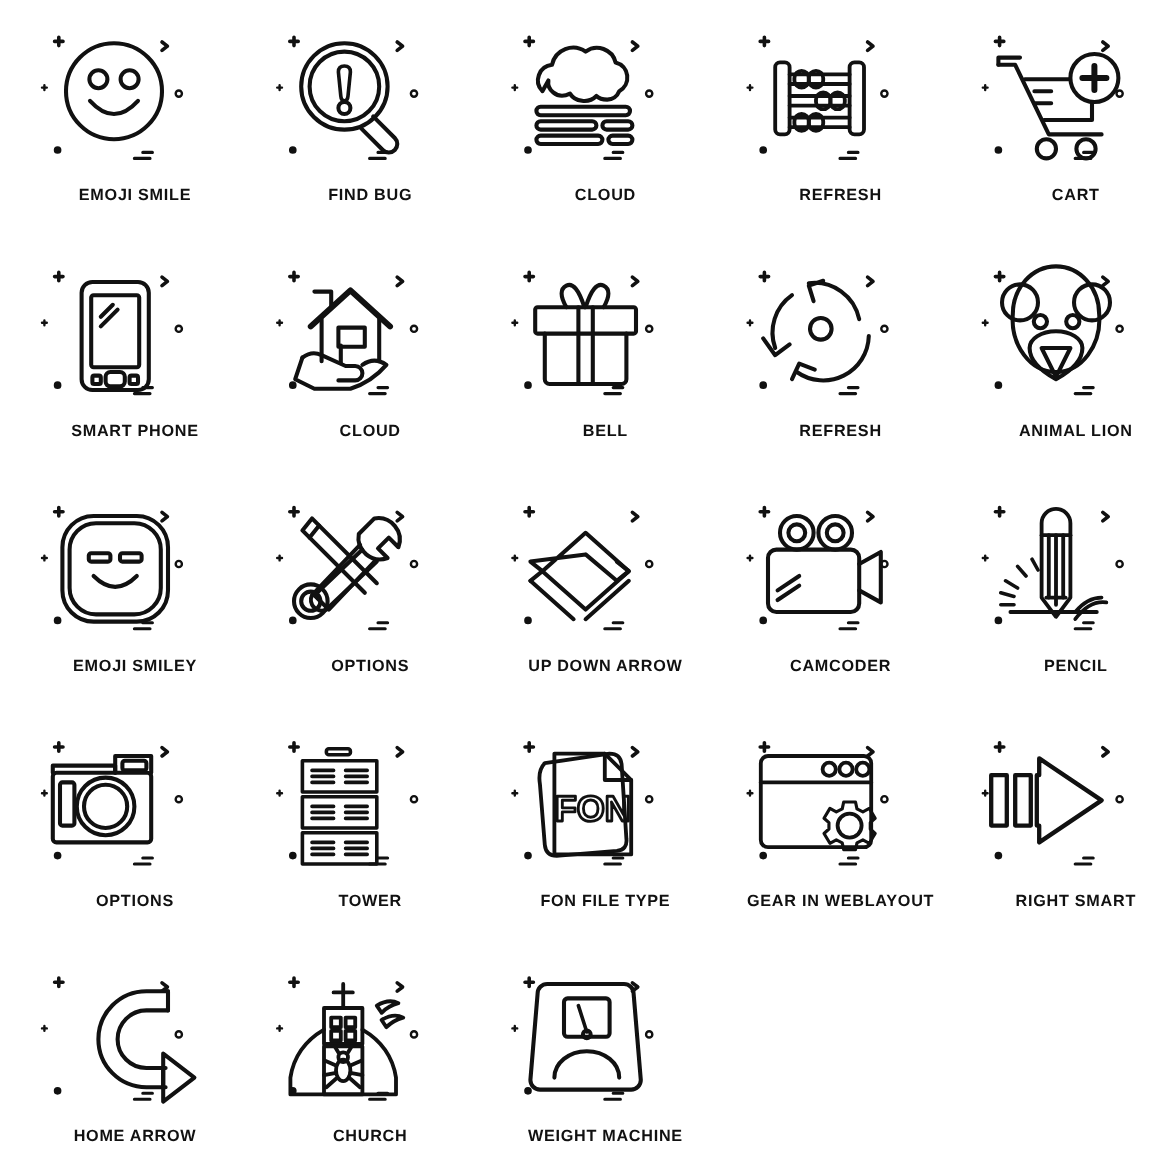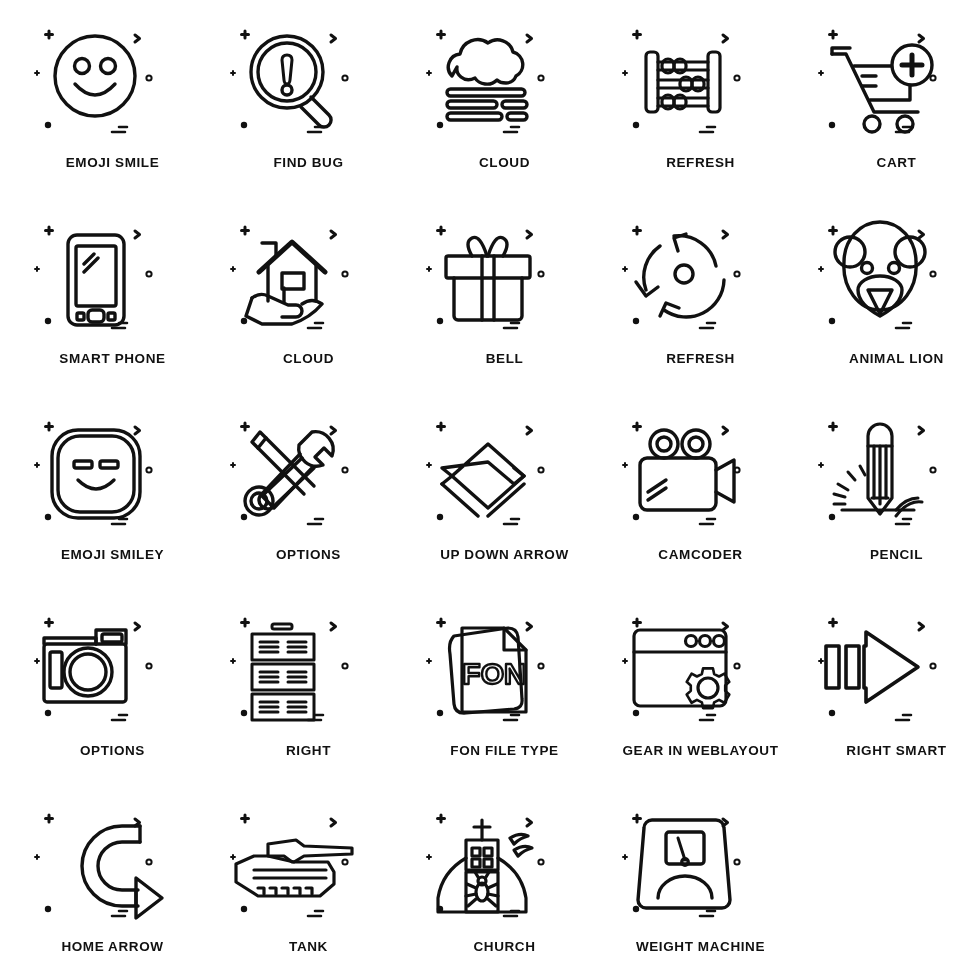--- a/index.html
+++ b/index.html
@@ -574,21 +574,21 @@
       <path d="M19 57 l0 4 M17 59 l4 0" stroke-width="2"></path>
     </g>
     <circle cx="131" cy="64" r="2.6" stroke-width="2"></circle>
     <circle cx="30" cy="111" r="2.2" stroke-width="2" fill="#111111"></circle>
     <g>
       <path d="M94 118 l13 0 M101 113 l8 0" stroke-width="2.6"></path>
     </g>
   </g>
         </svg>
       </div>
-      <div class="caption">RIGHT</div>
+      <div class="caption">TOWER</div>
     </div>
     <div class="cell">
       <div class="art">
         <svg viewBox="0 0 160 135" xmlns="http://www.w3.org/2000/svg">
 <g fill="none" stroke="#111111" stroke-width="3.2" stroke-linecap="round" stroke-linejoin="round">
   <path d="M44 34 q-6 6 -4 18 l4 50 q1 10 12 9 l48 -4 q9 -1 8 -10 l-4 -62 q-1 -9 -10 -9 z"></path>
   <path d="M52 26 l42 0 l22 22 l0 62 l-64 0 z"></path>
   <path d="M94 26 l0 22 l22 0"></path>
   <text x="84" y="82" text-anchor="middle" font-family="Liberation Sans, sans-serif" font-size="30" font-weight="bold" fill="none" stroke="#111111" stroke-width="2.4">FON</text>
 </g>
@@ -695,49 +695,20 @@
     </g>
     <circle cx="131" cy="64" r="2.6" stroke-width="2"></circle>
     <circle cx="30" cy="111" r="2.2" stroke-width="2" fill="#111111"></circle>
     <g>
       <path d="M94 118 l13 0 M101 113 l8 0" stroke-width="2.6"></path>
     </g>
   </g>
         </svg>
       </div>
       <div class="caption">HOME ARROW</div>
-    </div>
-    <div class="cell">
-      <div class="art">
-        <svg viewBox="0 0 160 135" xmlns="http://www.w3.org/2000/svg">
-<g fill="none" stroke="#111111" stroke-width="3.2" stroke-linecap="round" stroke-linejoin="round">
-  <path d="M54 46 l28 -4 l8 6 l48 2 l0 6 l-48 2 l-10 6 l-26 -6 z"></path>
-  <path d="M22 66 l18 -8 l30 0 l8 6 l36 0 l6 10 l0 12 l-14 12 l-62 0 l-22 -14 z"></path>
-  <path d="M40 72 l72 0 M40 80 l72 0"></path>
-  <path d="M44 90 l6 0 l0 6 M56 90 l6 0 l0 6 M68 90 l6 0 l0 6 M80 90 l6 0 l0 6 M92 90 l6 0 l0 6"></path>
-</g>
-  <g fill="none" stroke="#111111" stroke-width="2.4" stroke-linecap="round" stroke-linejoin="round">
-    <g>
-      <path d="M31 17 l0 7 M27.5 20.5 l7 0" stroke-width="3"></path>
-    </g>
-    <g>
-      <path d="M117 21 l4.5 3.5 l-4.5 3.5" stroke-width="3"></path>
-    </g>
-    <g>
-      <path d="M19 57 l0 4 M17 59 l4 0" stroke-width="2"></path>
-    </g>
-    <circle cx="131" cy="64" r="2.6" stroke-width="2"></circle>
-    <circle cx="30" cy="111" r="2.2" stroke-width="2" fill="#111111"></circle>
-    <g>
-      <path d="M94 118 l13 0 M101 113 l8 0" stroke-width="2.6"></path>
-    </g>
-  </g>
-        </svg>
-      </div>
-      <div class="caption">TANK</div>
     </div>
     <div class="cell">
       <div class="art">
         <svg viewBox="0 0 160 135" xmlns="http://www.w3.org/2000/svg">
 <g fill="none" stroke="#111111" stroke-width="3.2" stroke-linecap="round" stroke-linejoin="round">
   <path d="M72 22 l0 20 M64 29 l16 0"></path>
   <path d="M56 42 l32 0 l0 30 l-32 0 z"></path>
   <rect x="62" y="50" width="8" height="8"></rect>
   <rect x="74" y="50" width="8" height="8"></rect>
   <rect x="62" y="61" width="8" height="8"></rect>

